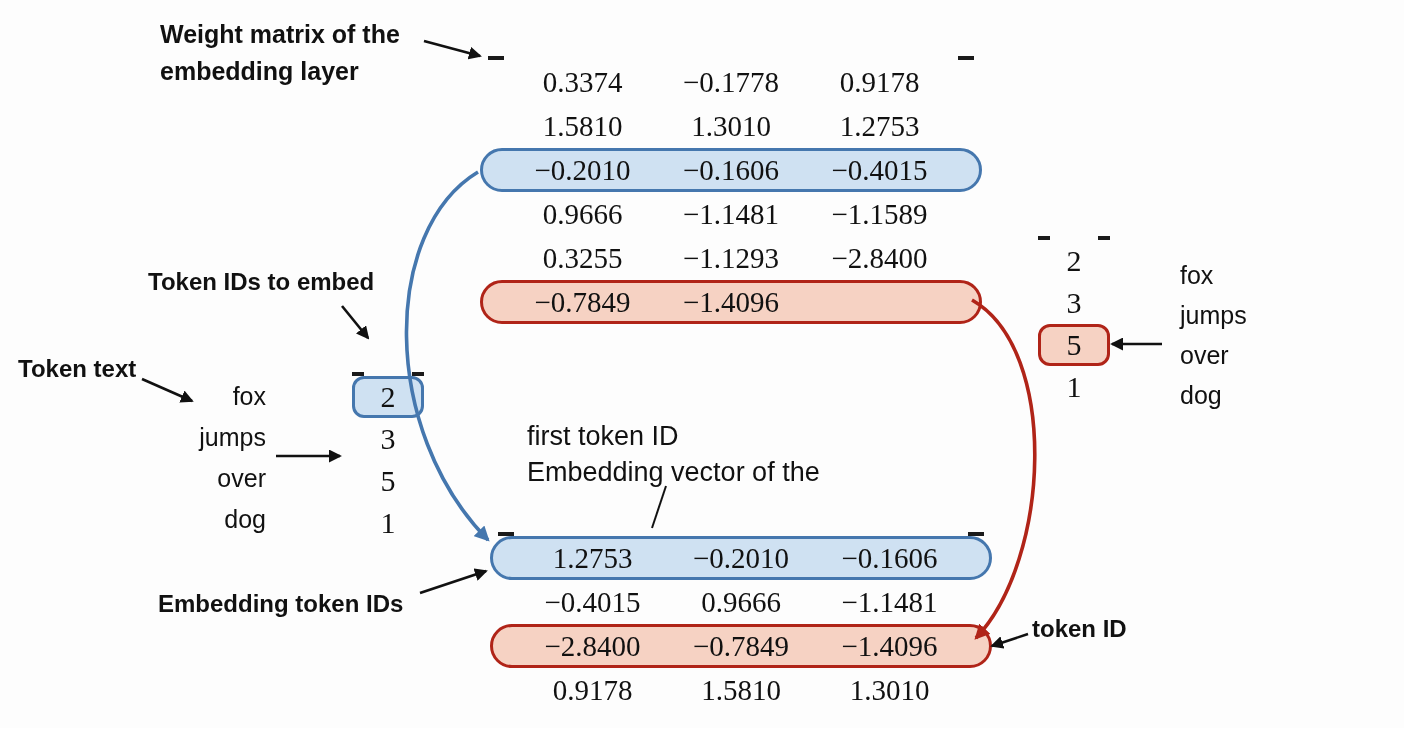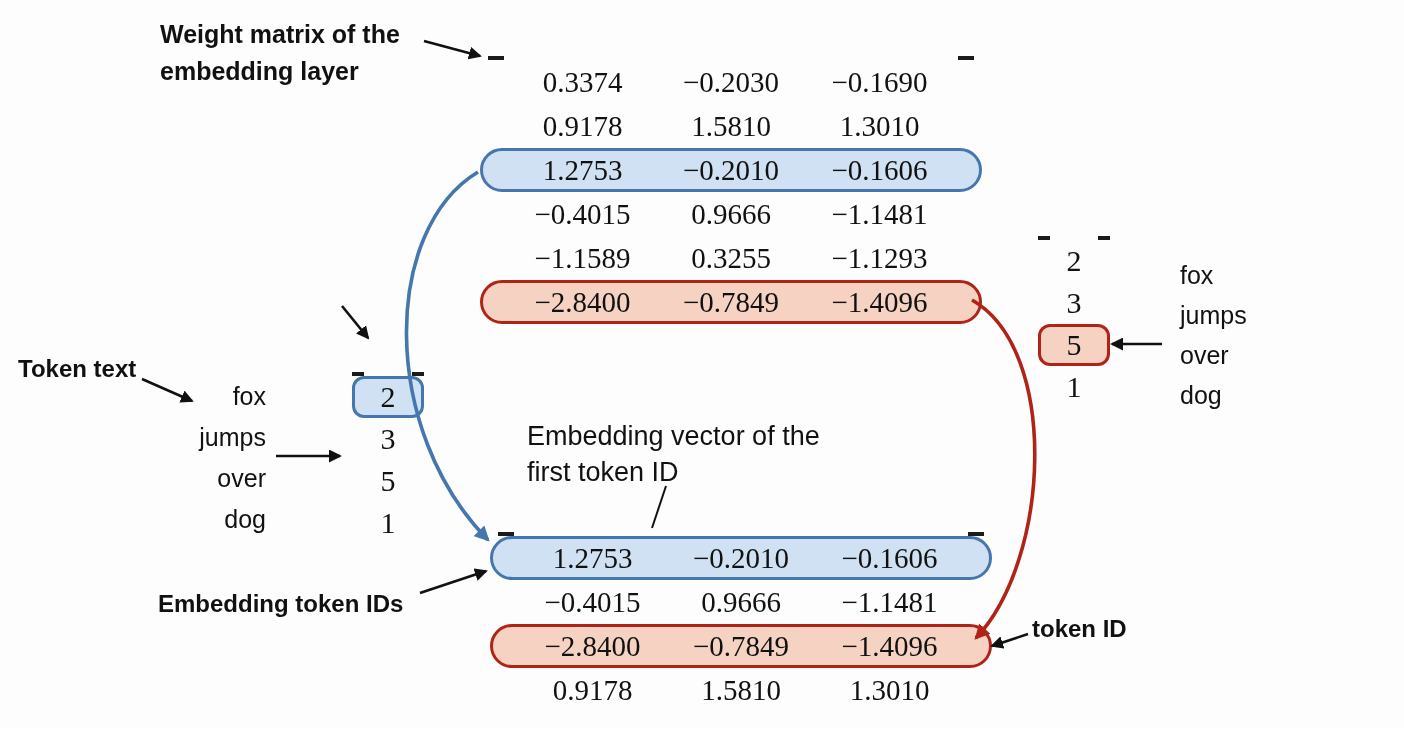--- a/index.html
+++ b/index.html
@@ -54,41 +54,41 @@
     <div>Weight matrix of the</div>
     <div>embedding layer</div>
   </div>
 
   <div class="matrix wm" style="left:488px;top:56px;">
     <div class="bracket left"></div>
     <div class="cells">
       <div class="row-hl hl-blue" style="top:92px;"></div>
       <div class="row-hl hl-red" style="top:224px;"></div>
       <span class="cell">0.3374</span>
-      <span class="cell">−0.2030</span>
-      <span class="cell">−0.1690</span>
+      <span class="cell">−0.1778</span>
       <span class="cell">0.9178</span>
       <span class="cell">1.5810</span>
       <span class="cell">1.3010</span>
       <span class="cell">1.2753</span>
       <span class="cell">−0.2010</span>
       <span class="cell">−0.1606</span>
       <span class="cell">−0.4015</span>
       <span class="cell">0.9666</span>
       <span class="cell">−1.1481</span>
       <span class="cell">−1.1589</span>
       <span class="cell">0.3255</span>
       <span class="cell">−1.1293</span>
       <span class="cell">−2.8400</span>
       <span class="cell">−0.7849</span>
       <span class="cell">−1.4096</span>
     </div>
     <div class="bracket right"></div>
   </div>
 
+  <div class="label" style="left:148px;top:268px;">Token IDs to embed</div>
 
   <div class="label" style="left:18px;top:355px;">Token text</div>
 
   <div class="words right-align" style="left:140px;top:376px;width:126px;">
     <div>fox</div>
     <div>jumps</div>
     <div>over</div>
     <div>dog</div>
   </div>
 
@@ -117,22 +117,22 @@
   </div>
 
   <div class="words rt left-align" style="left:1180px;top:255px;">
     <div>fox</div>
     <div>jumps</div>
     <div>over</div>
     <div>dog</div>
   </div>
 
   <div class="plain" style="left:527px;top:418px;">
+    <div>first token ID</div>
     <div>Embedding vector of the</div>
-    <div>first token ID</div>
   </div>
 
   <div class="label" style="left:158px;top:590px;">Embedding token IDs</div>
 
   <div class="matrix om" style="left:498px;top:532px;">
     <div class="bracket left"></div>
     <div class="cells">
       <div class="row-hl hl-blue" style="top:4px;"></div>
       <div class="row-hl hl-red" style="top:92px;"></div>
       <span class="cell">1.2753</span>

